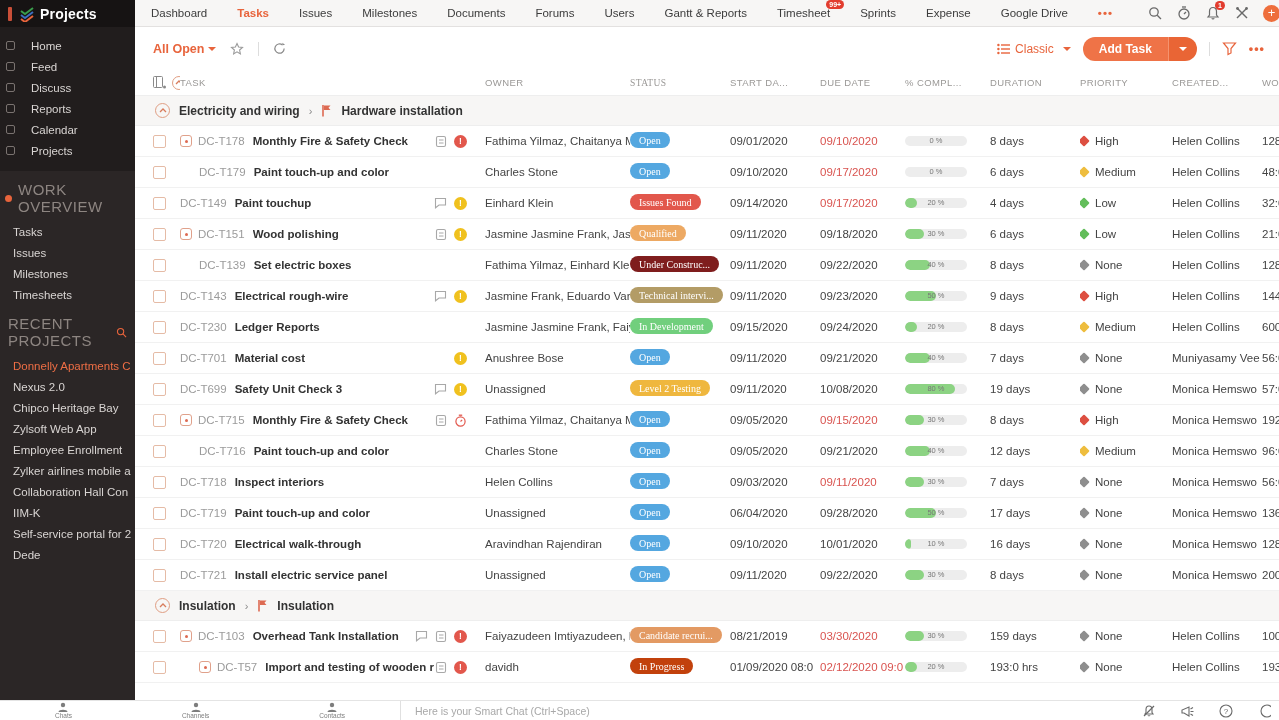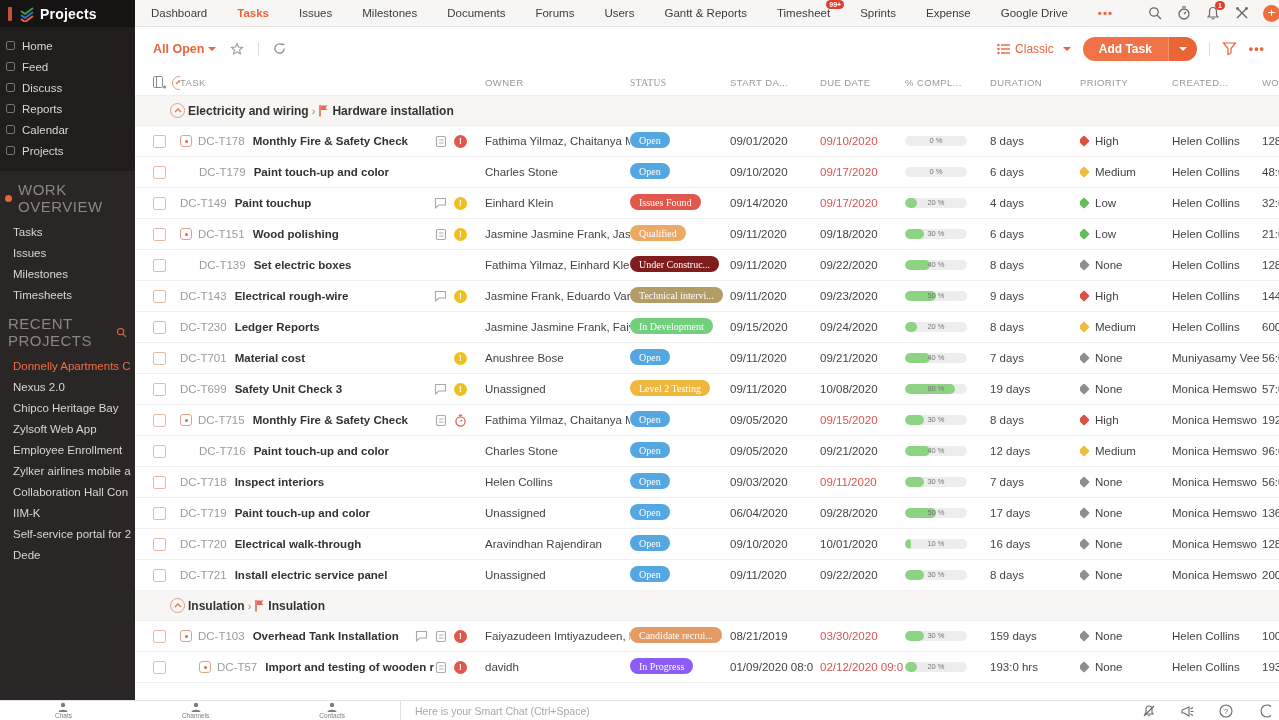--- a/index.html
+++ b/index.html
@@ -19,21 +19,21 @@
   .topnav-spacer { flex:1; }
   .top-icons { display:flex; align-items:center; gap:13px; }
   .tico { width:16px; height:16px; position:relative; cursor:pointer; display:flex; align-items:center; justify-content:center; }
   .bell-badge { position:absolute; top:-4px; right:-4px; background:#e23c2e; color:#fff; font-size:7px; font-weight:bold; border-radius:6px; padding:0 3px; line-height:9px; }
   .plus-btn { width:17px; height:17px; border-radius:50%; background:#ee6e3c; color:#fff; font-size:13px; line-height:16px; text-align:center; cursor:pointer; }
   .avatar { width:18px; height:18px; border-radius:50%; background:#4c4742; border:1px solid #8c8680; cursor:pointer; }
 
   
   .sidebar { background:#2b2626; overflow:hidden; font-size:11.5px; color:#d9d5d3; display:flex; flex-direction:column; }
   .side-top { background:#211d1d; padding:8px 0 10px 0; }
-  .side-item { display:flex; align-items:center; gap:7px; padding:4.5px 8px 4.5px 6px; cursor:pointer; white-space:nowrap; overflow:hidden; }
+  .side-item { display:flex; align-items:center; gap:16px; padding:4.5px 8px 4.5px 6px; cursor:pointer; white-space:nowrap; overflow:hidden; }
   .side-ico { width:9px; height:9px; border:1px solid #7a7370; border-radius:2px; flex:none; }
   .side-section-title { font-size:15px; color:#8d8581; letter-spacing:.5px; padding:10px 8px 6px 8px; display:flex; align-items:center; position:relative; }
   .side-section-title .dot { width:7px; height:7px; background:#e8643c; border-radius:50%; margin-right:6px; margin-left:-3px; flex:none; }
   .side-section-title .sec-search { margin-left:auto; }
   .proj-item { padding:4.5px 8px 4.5px 13px; cursor:pointer; white-space:nowrap; overflow:hidden; }
   .proj-item.active { color:#ee6e45; }
   .sub-item { padding-left:13px; }
 
   
   .main { background:#fff; overflow:hidden; display:flex; flex-direction:column; }
@@ -56,21 +56,21 @@
   .w-owner { width:145px; }
   .w-status { width:100px;font-family:Liberation Serif, serif; }
   .w-start { width:90px; }
   .w-due { width:85px; }
   .w-pct { width:85px; }
   .w-dur { width:90px; }
   .w-pri { width:92px; }
   .w-created { width:90px; }
   .w-work { width:50px; }
 
-  .group-row { height:30px; background:#f7f6f5; display:flex; align-items:center; padding-left:35px; gap:3px; border-bottom:1px solid #eee; }
+  .group-row { height:30px; background:#f7f6f5; display:flex; align-items:center; padding-left:20px; gap:9px; border-bottom:1px solid #eee; }
   .grp-collapse { width:15px; height:15px; border:1px solid #e09e83; border-radius:50%; display:flex; align-items:center; justify-content:center; cursor:pointer; flex:none; }
   .grp-name { font-size:12px; font-weight:bold; color:#333; cursor:pointer; }
   .grp-sep { color:#8a8a8a; font-size:11px; }
   .trow { height:31px; display:flex; align-items:center; border-bottom:1px solid #f1f1f1; font-size:11.5px; color:#444; }
   .cb { width:13px; height:13px; border:1px solid #e5bba6; border-radius:2px; background:#fff; cursor:pointer; flex:none; }
   .task-id { color:#9b9b9b; margin-right:8px; cursor:default; }
   .task-name { color:#333; font-weight:bold; cursor:pointer; overflow:hidden; white-space:nowrap; }
   .recur { width:12px; height:12px; border:1px solid #e0a18b; border-radius:3px; margin-right:6px; position:relative; flex:none; }
   .recur::after { content:""; position:absolute; left:4px; top:4px; width:3px; height:3px; border-radius:50%; background:#dd6a52; }
   .row-icons { margin-left:auto; display:flex; align-items:center; gap:7px; padding-right:10px; }
@@ -849,21 +849,21 @@
                 <svg width="12" height="13" viewBox="0 0 12 13">
                   <rect x="1.5" y="1.5" width="9" height="10" rx="1.5" stroke="#a8a8a8" stroke-width="1.1" fill="none"></rect>
                   <line x1="4" y1="5" x2="8.5" y2="5" stroke="#a8a8a8"></line>
                   <line x1="4" y1="8" x2="8.5" y2="8" stroke="#a8a8a8"></line>
                 </svg>
               </span>
               <span class="alert-dot" style="background: rgb(226, 87, 76);">!</span>
             </span>
           </span>
           <span class="cell w-owner">davidh</span>
-          <span class="cell w-status"><span class="badge" style="background: #8b5cf6;">In Progress</span></span>
+          <span class="cell w-status"><span class="badge" style="background: #c2410c;">In Progress</span></span>
           <span class="cell w-start">01/09/2020 08:0</span>
           <span class="cell w-due overdue">02/12/2020 09:0</span>
           <span class="cell w-pct">
             <span class="track" style="display: block;">
               <span class="fill" style="display: block; width: 20%;"></span>
               <span class="plabel">20 %</span>
             </span>
           </span>
           <span class="cell w-dur">193:0 hrs</span>
           <span class="cell w-pri pri">

